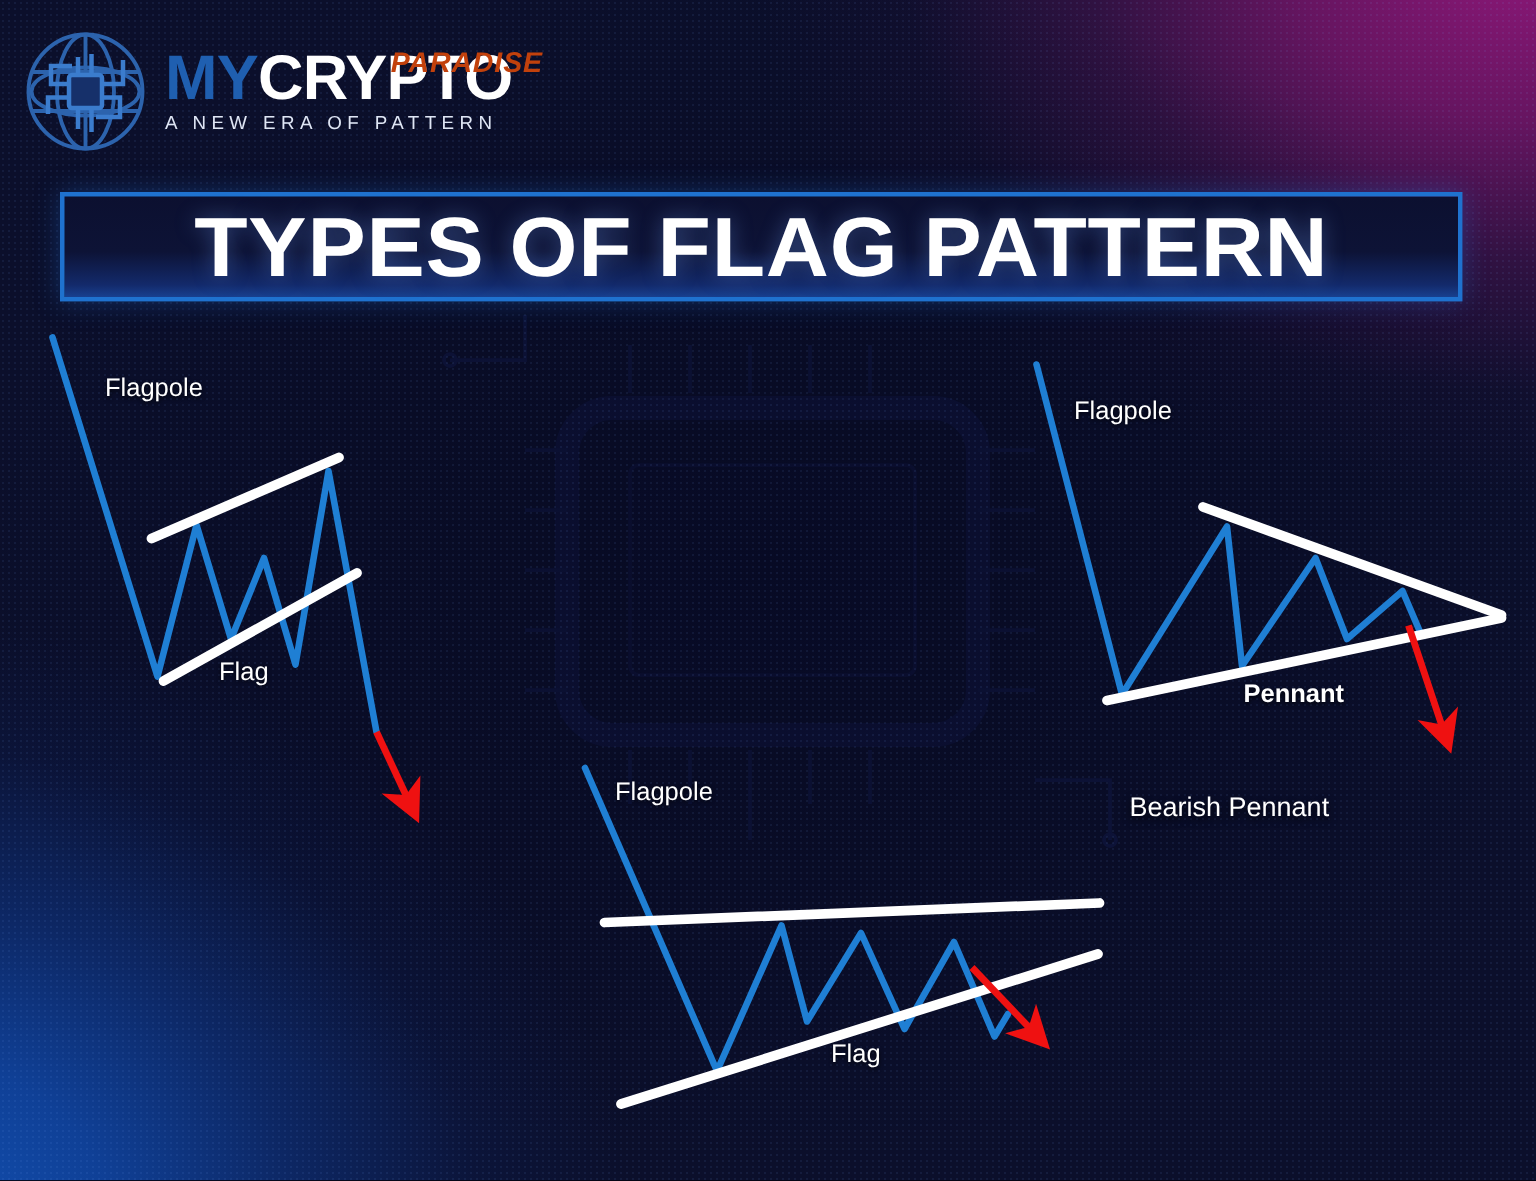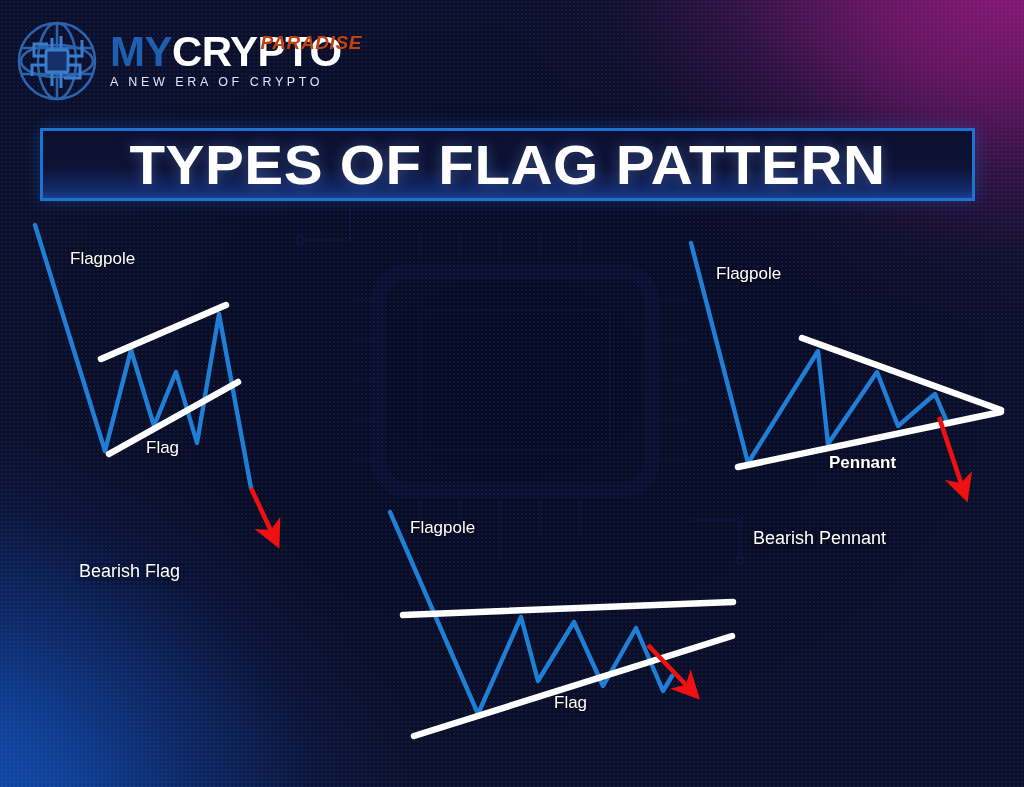--- a/index.html
+++ b/index.html
@@ -223,21 +223,21 @@
         <path d="M54 47 L66 47 L66 60 L50 60"></path>
         <path d="M38 32 L38 20 M47 32 L47 18"></path>
         <path d="M38 54 L38 68 M47 54 L47 70"></path>
       </g>
     </svg>
     <div class="logo-text">
       <div class="logo-word" style="position:relative;">
         <span class="logo-my">MY</span><span class="logo-crypto">CRYPTO</span>
         <span class="logo-paradise">PARADISE</span>
       </div>
-      <div class="logo-tagline">A NEW ERA OF CRYPTO</div>
+      <div class="logo-tagline">A NEW ERA OF PATTERN</div>
     </div>
   </div>
 
   <div class="title-banner">
     <span class="title-text">TYPES OF FLAG PATTERN</span>
   </div>
 
   <svg class="patterns" width="1024" height="787" viewBox="0 0 1024 787">
     <defs>
       <marker id="redArrow" markerWidth="7" markerHeight="7" refX="2.6" refY="3.5" orient="auto" markerUnits="strokeWidth">
@@ -266,21 +266,20 @@
     <g>
       <polyline points="691,243 748,463 818,351 828,444 877,372 898,426 935,394 947,422" fill="none" stroke="#1f7fd4" stroke-width="4.4" stroke-linejoin="round" stroke-linecap="round"></polyline>
       <line x1="802" y1="338" x2="1001" y2="410" stroke="#ffffff" stroke-width="6.5" stroke-linecap="round"></line>
       <line x1="738" y1="467" x2="1001" y2="412" stroke="#ffffff" stroke-width="6.5" stroke-linecap="round"></line>
       <line x1="939" y1="417" x2="962" y2="486" stroke="#ef1111" stroke-width="4.6" stroke-linecap="butt" marker-end="url(#redArrow)"></line>
     </g>
   </svg>
 
   <span class="lbl lbl-flagpole-1">Flagpole</span>
   <span class="lbl lbl-flag-1">Flag</span>
-  <span class="pattern-title ttl-1">Bearish Flag</span>
 
   <span class="lbl lbl-flagpole-3">Flagpole</span>
   <span class="lbl lbl-flag-3">Flag</span>
 
   <span class="lbl lbl-flagpole-2">Flagpole</span>
   <span class="lbl lbl-pennant-2">Pennant</span>
   <span class="pattern-title ttl-2">Bearish Pennant</span>
 
 </div>
 

